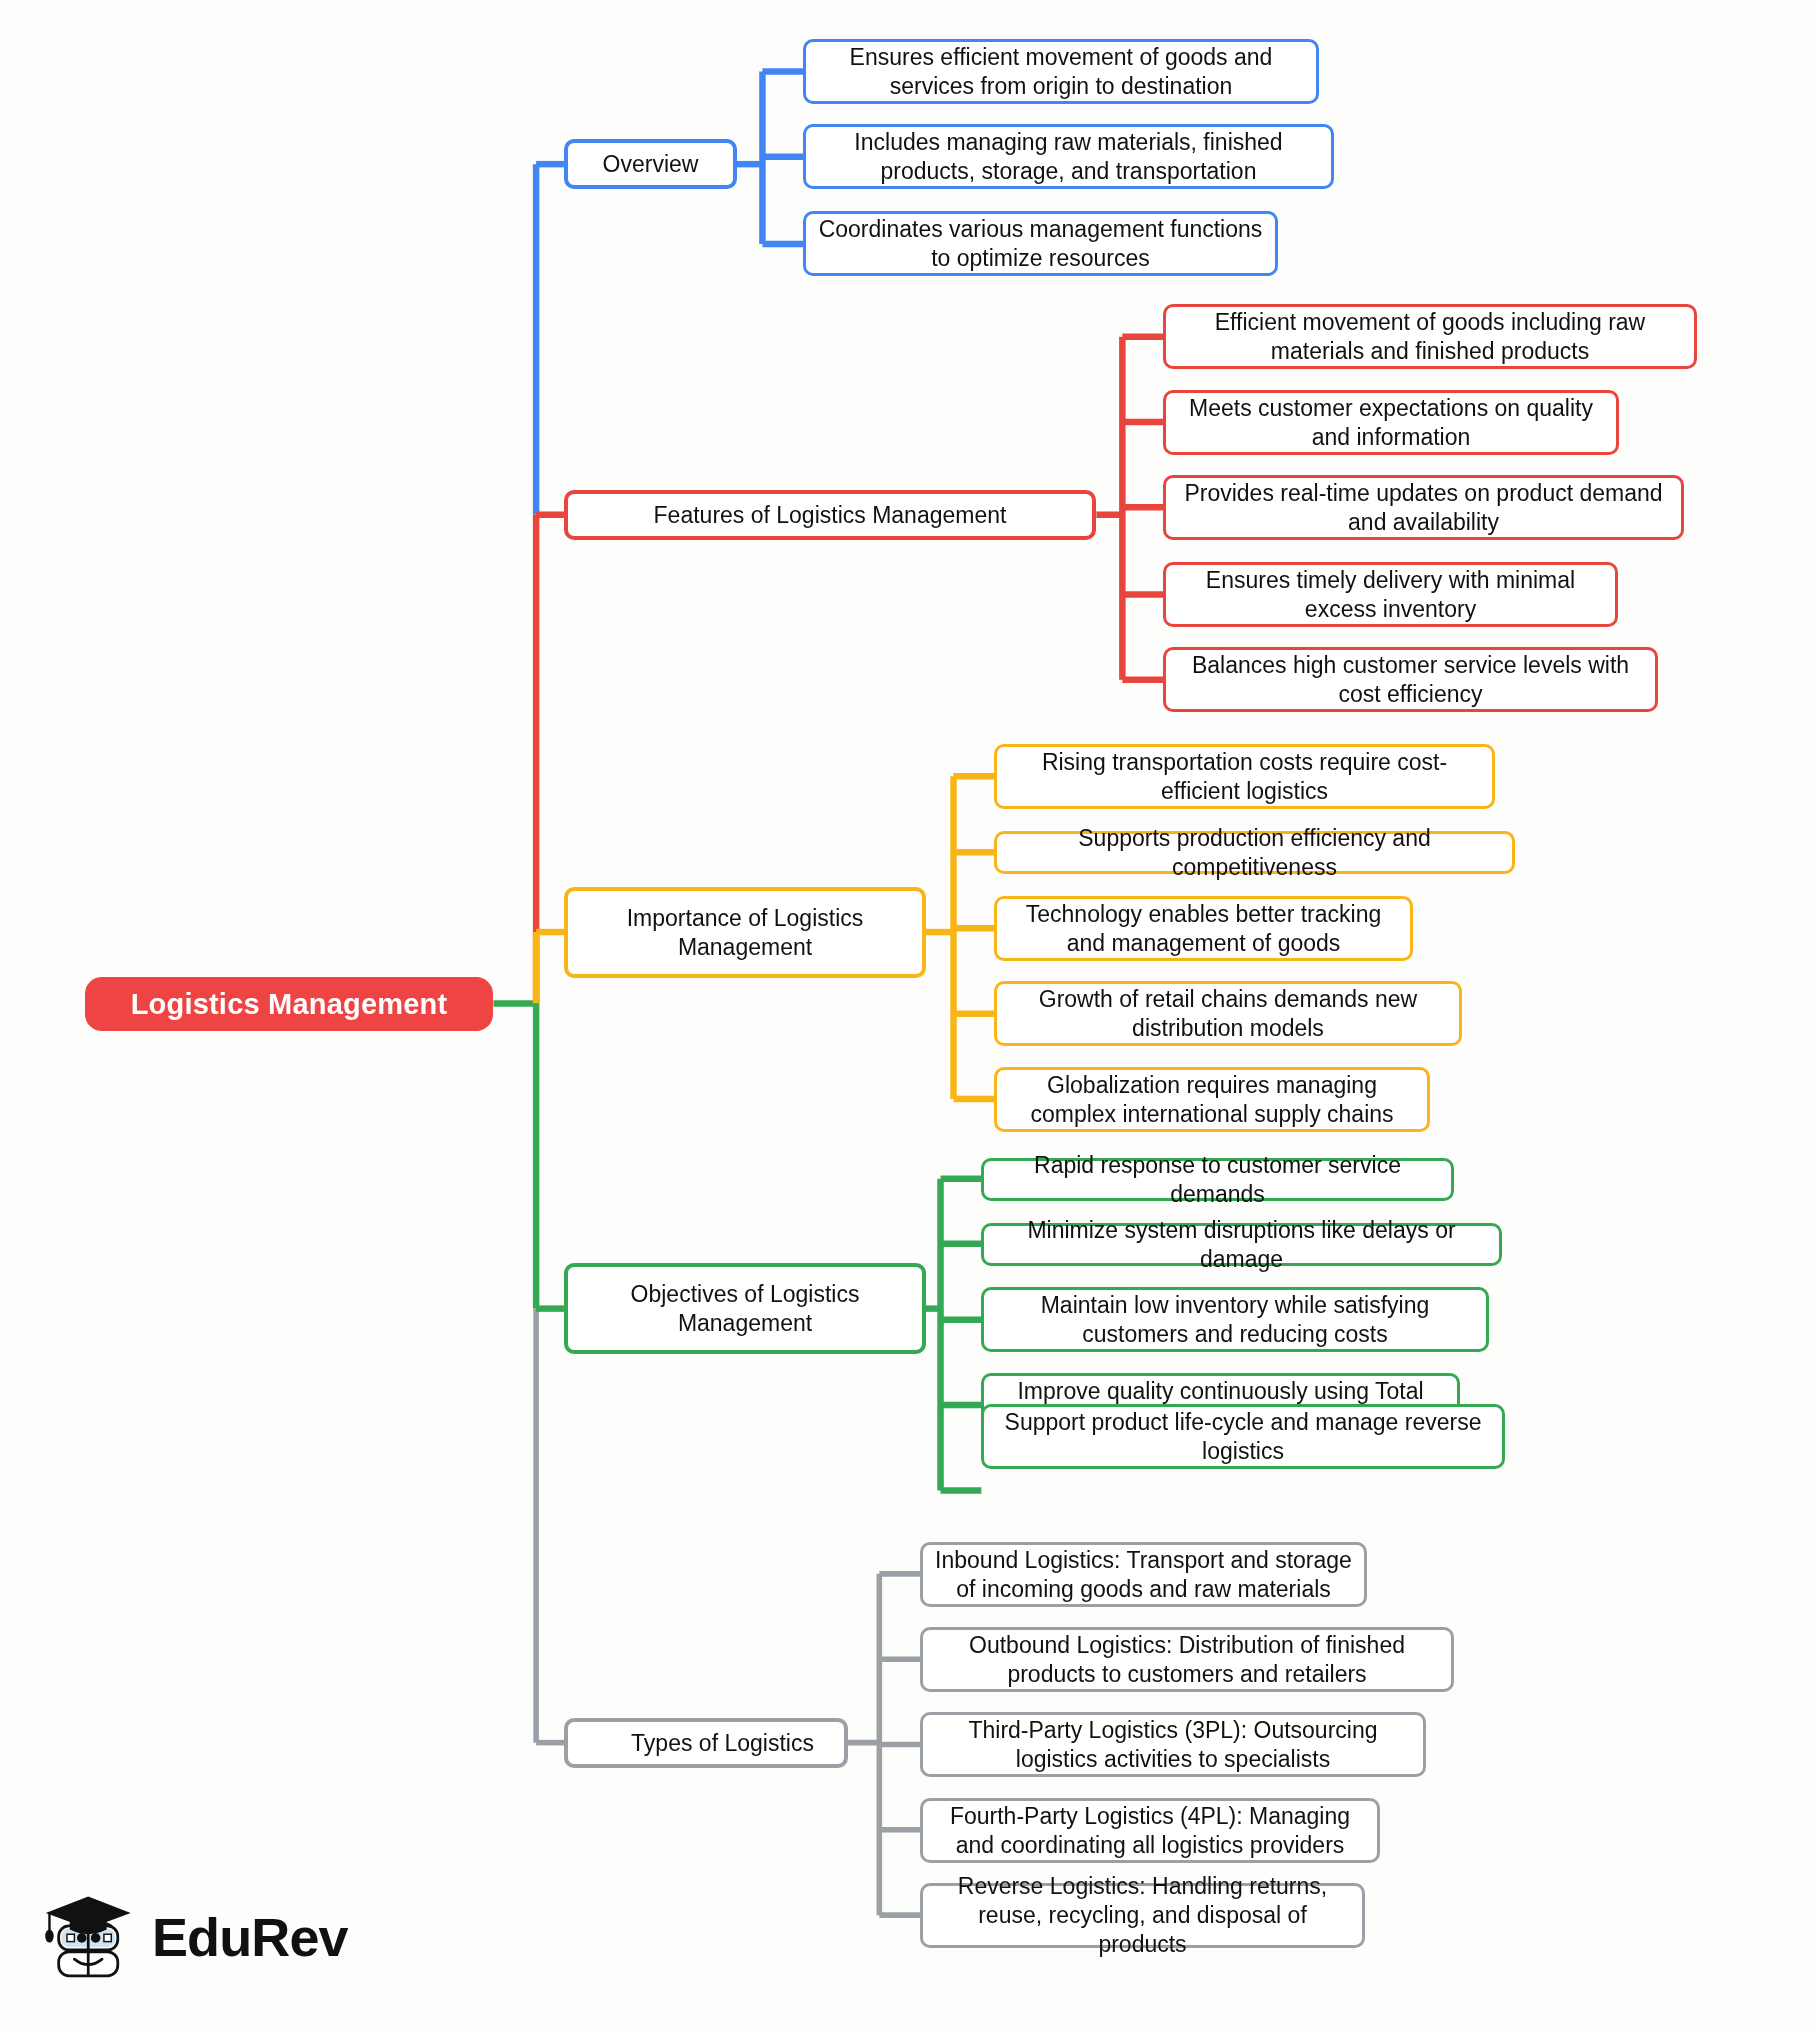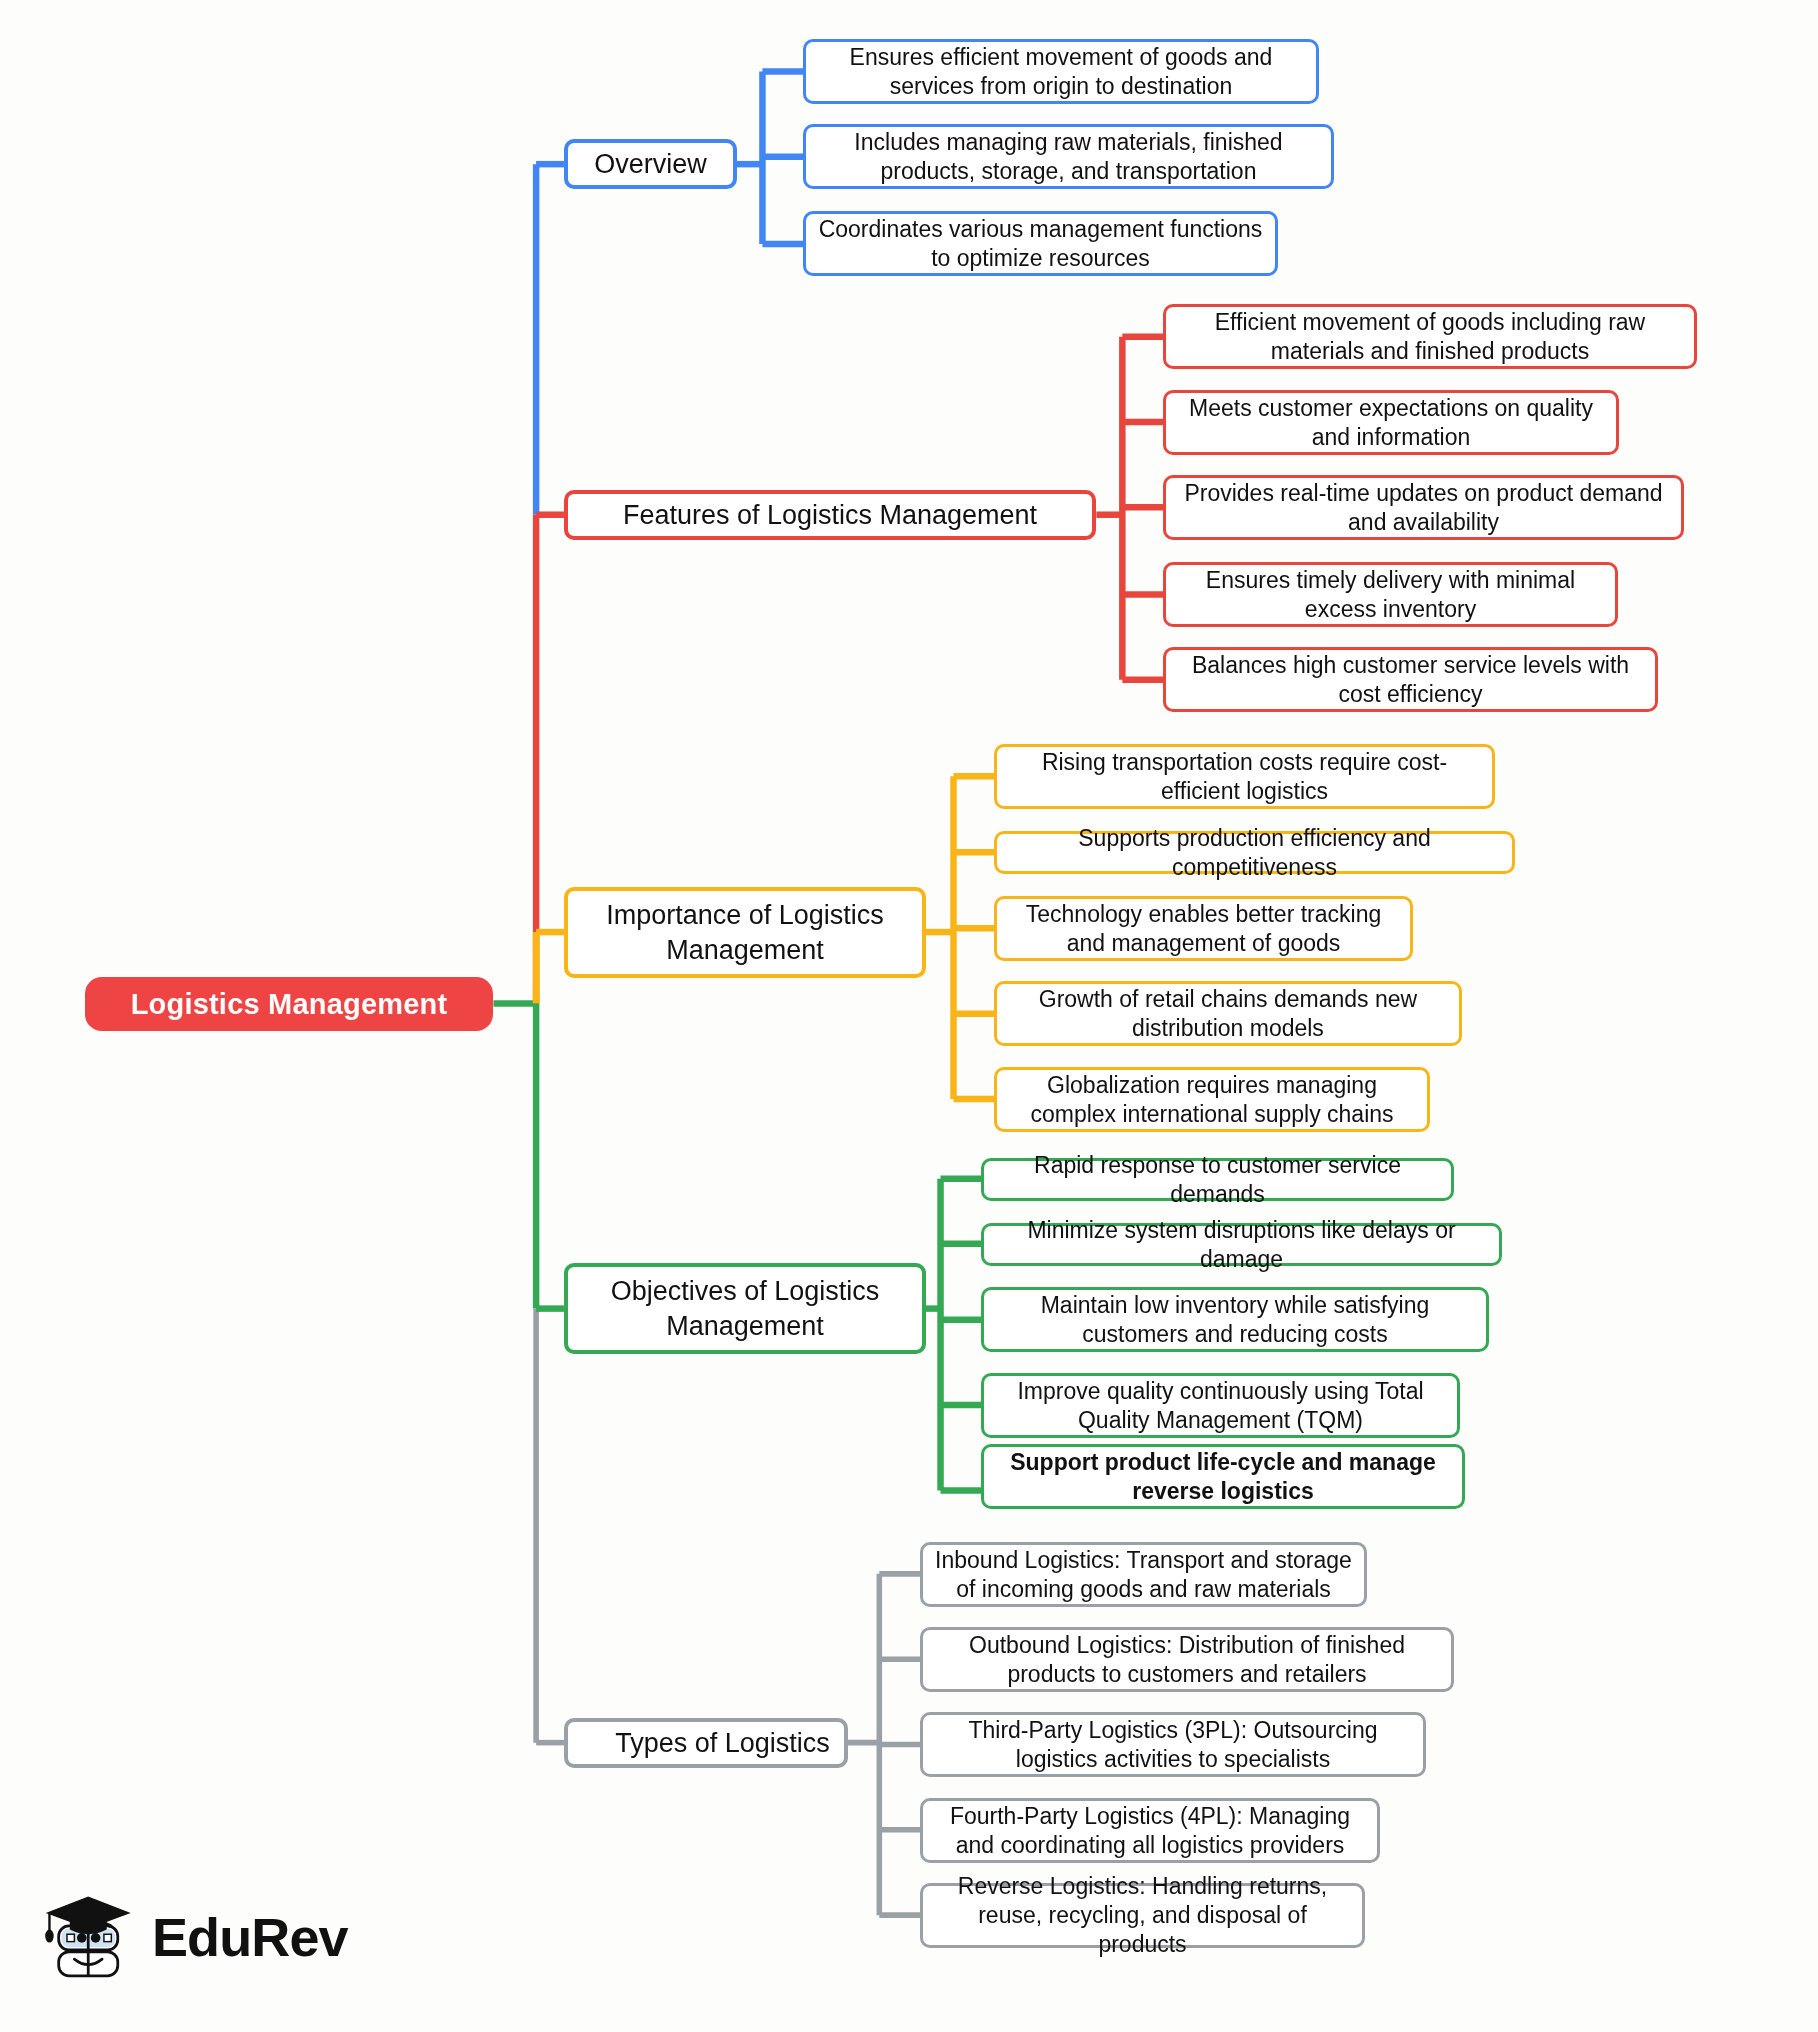--- a/index.html
+++ b/index.html
@@ -48,21 +48,21 @@
     display: flex;
     align-items: center;
     justify-content: center;
     text-align: center;
     font-weight: bold;
     font-size: 29px;
     letter-spacing: 0.2px;
   }
   .branch-node {
     border-width: 4.6px;
-    font-size: 27px;
+    font-size: 23px;
   }
   .leaf-node {
     border-width: 3.7px;
     font-size: 23px;
   }
   
   #logo {
     position: absolute;
     left: 43px;
     top: 1881px;
@@ -155,21 +155,21 @@
       <div class="node leaf-node" style="border-color: rgb(249, 180, 23); left: 994px; top: 744px; width: 501px; height: 65px;">Rising transportation costs require cost-efficient logistics</div>
       <div class="node leaf-node" style="border-color: rgb(249, 180, 23); left: 994px; top: 831px; width: 521px; height: 43px;">Supports production efficiency and competitiveness</div>
       <div class="node leaf-node" style="border-color: rgb(249, 180, 23); left: 994px; top: 896px; width: 419px; height: 65px;">Technology enables better tracking and management of goods</div>
       <div class="node leaf-node" style="border-color: rgb(249, 180, 23); left: 994px; top: 981px; width: 468px; height: 65px;">Growth of retail chains demands new distribution models</div>
       <div class="node leaf-node" style="border-color: rgb(249, 180, 23); left: 994px; top: 1067px; width: 436px; height: 65px;">Globalization requires managing complex international supply chains</div>
       <div class="node branch-node" style="border-color: rgb(52, 168, 83); left: 564px; top: 1263px; width: 362px; height: 91px;">Objectives of Logistics Management</div>
       <div class="node leaf-node" style="border-color: rgb(52, 168, 83); left: 981px; top: 1158px; width: 473px; height: 43px;">Rapid response to customer service demands</div>
       <div class="node leaf-node" style="border-color: rgb(52, 168, 83); left: 981px; top: 1223px; width: 521px; height: 43px;">Minimize system disruptions like delays or damage</div>
       <div class="node leaf-node" style="border-color: rgb(52, 168, 83); left: 981px; top: 1287px; width: 508px; height: 65px;">Maintain low inventory while satisfying customers and reducing costs</div>
       <div class="node leaf-node" style="border-color: rgb(52, 168, 83); left: 981px; top: 1373px; width: 479px; height: 65px;">Improve quality continuously using Total Quality Management (TQM)</div>
-      <div class="node leaf-node" style="border-color: rgb(52, 168, 83); left: 981px; top: 1444px; width: 484px; height: 65px; font-weight: bold;">Support product life-cycle and manage reverse logistics</div>
+      <div class="node leaf-node" style="border-color: rgb(52, 168, 83); left: 981px; top: 1404px; width: 524px; height: 65px;">Support product life-cycle and manage reverse logistics</div>
       <div class="node branch-node" style="border-color: rgb(154, 160, 166); left: 564px; top: 1718px; width: 284px; height: 50px; padding-left: 44px;">Types of Logistics</div>
       <div class="node leaf-node" style="border-color: rgb(154, 160, 166); left: 920px; top: 1542px; width: 447px; height: 65px;">Inbound Logistics: Transport and storage of incoming goods and raw materials</div>
       <div class="node leaf-node" style="border-color: rgb(154, 160, 166); left: 920px; top: 1627px; width: 534px; height: 65px;">Outbound Logistics: Distribution of finished products to customers and retailers</div>
       <div class="node leaf-node" style="border-color: rgb(154, 160, 166); left: 920px; top: 1712px; width: 506px; height: 65px;">Third-Party Logistics (3PL): Outsourcing logistics activities to specialists</div>
       <div class="node leaf-node" style="border-color: rgb(154, 160, 166); left: 920px; top: 1798px; width: 460px; height: 65px;">Fourth-Party Logistics (4PL): Managing and coordinating all logistics providers</div>
       <div class="node leaf-node" style="border-color: rgb(154, 160, 166); left: 920px; top: 1883px; width: 445px; height: 65px;">Reverse Logistics: Handling returns, reuse, recycling, and disposal of products</div>
     </div>
 
   <div id="logo">
     <svg id="logo-mark" viewBox="0 0 104 104">

